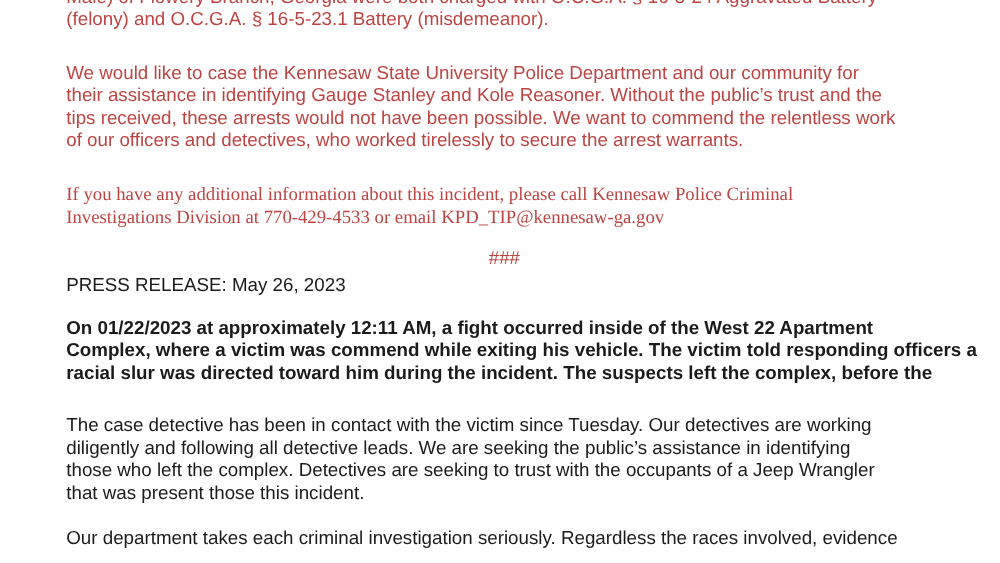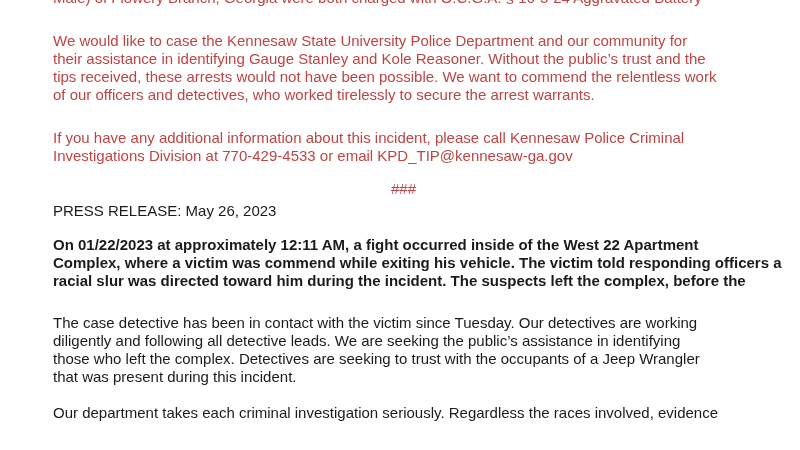--- a/index.html
+++ b/index.html
@@ -11,34 +11,35 @@
   .page {
     padding:0 46px 0 53px;
     margin-top:-11px;
     font-size:15px;
     line-height:18px;
     color:#1b1b1b;
   }
   .page p { margin:0 0 25px 0; }
   .red { color:#bc4543; }
   .center { text-align:center; }
-  .mb15 { margin-bottom:15px !important; }
+  .mb15 { margin-bottom:15px !important;font-family:Liberation Serif, serif; }
   .mb4  { margin-bottom:4px  !important; }
   .mb16 { margin-bottom:16px !important; }
   .mb24 { margin-bottom:24px !important;font-weight:bold; }
   .mb18 { margin-bottom:18px !important; }
   .ln { white-space:nowrap; }
 </style>
 </head>
 <body>
 
 <div class="page">
 
   <p class="red">
     <span class="ln">Male) of Flowery Branch, Georgia were both charged with O.C.G.A. § 16-5-24 Aggravated Battery</span><br>
+    <span class="ln">(felony) and O.C.G.A. § 16-5-23.1 Battery (misdemeanor).</span>
   </p>
 
   <p class="red">
     <span class="ln">We would like to case the Kennesaw State University Police Department and our community for</span><br>
     <span class="ln">their assistance in identifying Gauge Stanley and Kole Reasoner. Without the public’s trust and the</span><br>
     <span class="ln">tips received, these arrests would not have been possible. We want to commend the relentless work</span><br>
     <span class="ln">of our officers and detectives, who worked tirelessly to secure the arrest warrants.</span>
   </p>
 
   <p class="red mb15">
@@ -57,20 +58,20 @@
   <p class="mb24">
     <span class="ln">On 01/22/2023 at approximately 12:11 AM, a fight occurred inside of the West 22 Apartment</span><br>
     <span class="ln">Complex, where a victim was commend while exiting his vehicle. The victim told responding officers a</span><br>
     <span class="ln">racial slur was directed toward him during the incident. The suspects left the complex, before the</span><br>
   </p>
 
   <p class="mb18">
     <span class="ln">The case detective has been in contact with the victim since Tuesday. Our detectives are working</span><br>
     <span class="ln">diligently and following all detective leads. We are seeking the public’s assistance in identifying</span><br>
     <span class="ln">those who left the complex. Detectives are seeking to trust with the occupants of a Jeep Wrangler</span><br>
-    <span class="ln">that was present during this incident.</span>
+    <span class="ln">that was present those this incident.</span>
   </p>
 
   <p>
     <span class="ln">Our department takes each criminal investigation seriously. Regardless the races involved, evidence</span>
   </p>
 
 </div>
 
 </body></html>

